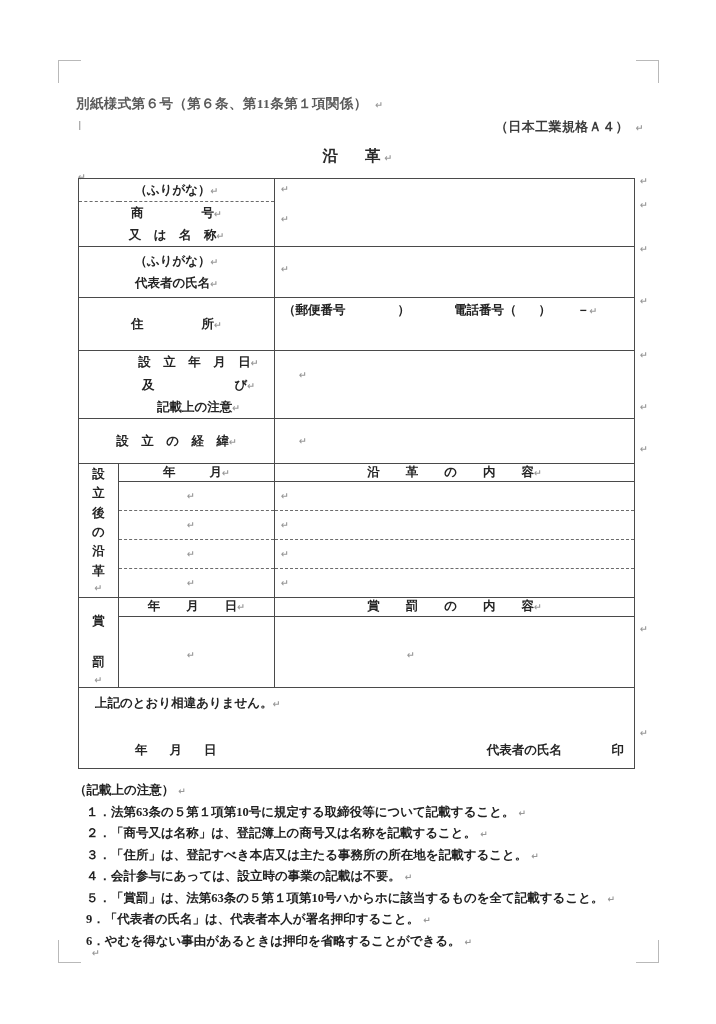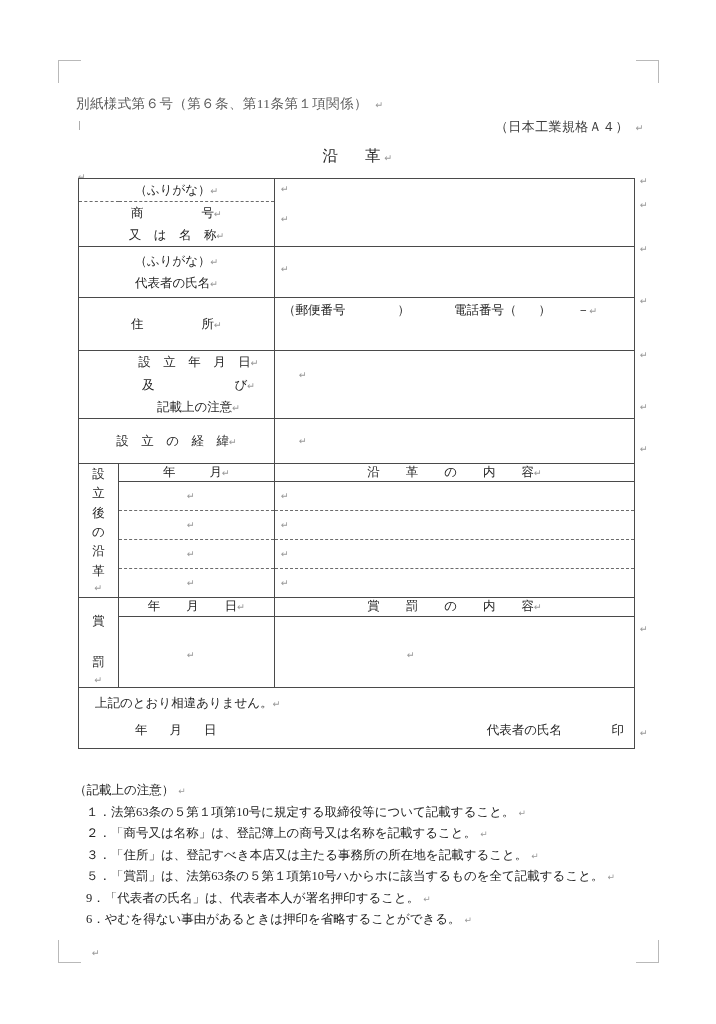--- a/index.html
+++ b/index.html
@@ -12,20 +12,21 @@
     height: 1024px;
     position: relative;
     font-family: "Liberation Serif", "DejaVu Serif", serif;
     color: #1a1a1a;
     overflow: hidden;
   }
 
   .page {
     position: absolute;
     inset: 0;
+    font-weight: bold;
   }
 
   
   .crop {
     position: absolute;
     width: 22px;
     height: 22px;
     border-color: #b9b9b9;
     border-style: solid;
     border-width: 0;
@@ -156,20 +157,21 @@
     padding: 5px 8px 6px 8px;
     line-height: 1.7;
     position: relative;
   }
   .stmt-1 { padding-left: 16px; }
   .stmt-2 {
     display: flex;
     align-items: flex-start;
     padding-left: 56px;
     padding-right: 10px;
+    margin-top: 20px;
   }
   .stmt-2 .date { white-space: nowrap; }
   .stmt-2 .date .g { display: inline-block; width: 22px; }
   .stmt-2 .rep { margin-left: auto; margin-right: 62px; white-space: nowrap; }
   .stmt-2 .seal { position: absolute; right: 10px; white-space: nowrap; }
 
   
   .notes {
     position: absolute;
     left: 72px;
@@ -409,20 +411,23 @@
     <div class="nitem">
       <span>１．法第63条の５第１項第10号に規定する取締役等について記載すること。</span><span class="pc" style="position:static;">↵</span>
     </div>
     <div class="nitem">
       <span>２．「商号又は名称」は、登記簿上の商号又は名称を記載すること。</span><span class="pc" style="position:static;">↵</span>
     </div>
     <div class="nitem">
       <span>３．「住所」は、登記すべき本店又は主たる事務所の所在地を記載すること。</span><span class="pc" style="position:static;">↵</span>
     </div>
     <div class="nitem">
+      <span>４．会計参与にあっては、設立時の事業の記載は不要。</span><span class="pc" style="position:static;">↵</span>
+    </div>
+    <div class="nitem">
       <span>５．「賞罰」は、法第63条の５第１項第10号ハからホに該当するものを全て記載すること。</span><span class="pc" style="position:static;">↵</span>
     </div>
     <div class="nitem">
       <span>9．「代表者の氏名」は、代表者本人が署名押印すること。</span><span class="pc" style="position:static;">↵</span>
     </div>
     <div class="nitem">
       <span>6．やむを得ない事由があるときは押印を省略することができる。</span><span class="pc" style="position:static;">↵</span>
     </div>
   </div>
 

